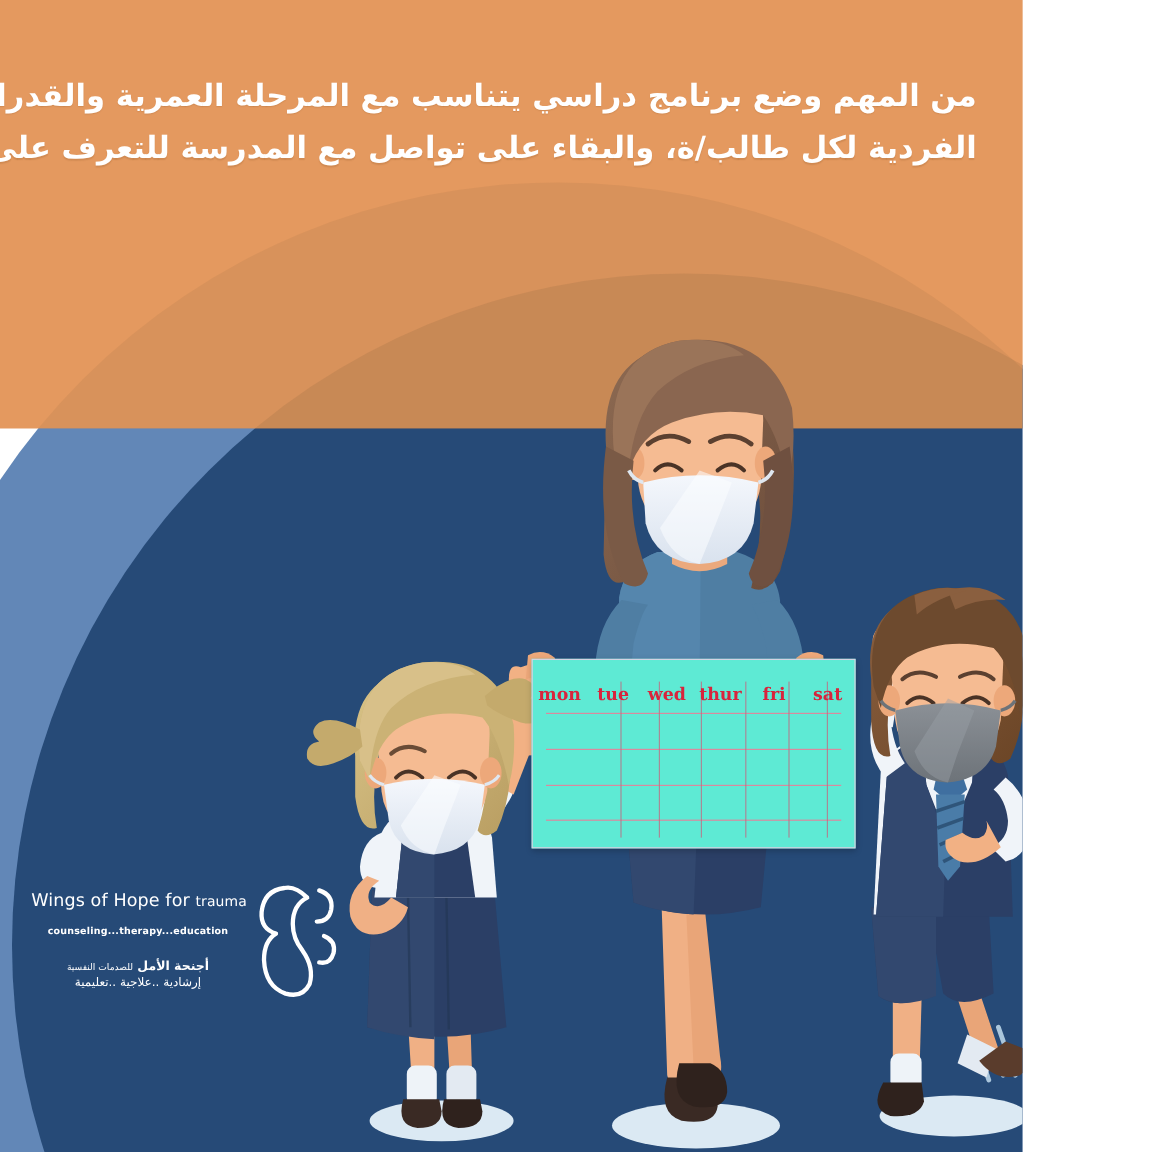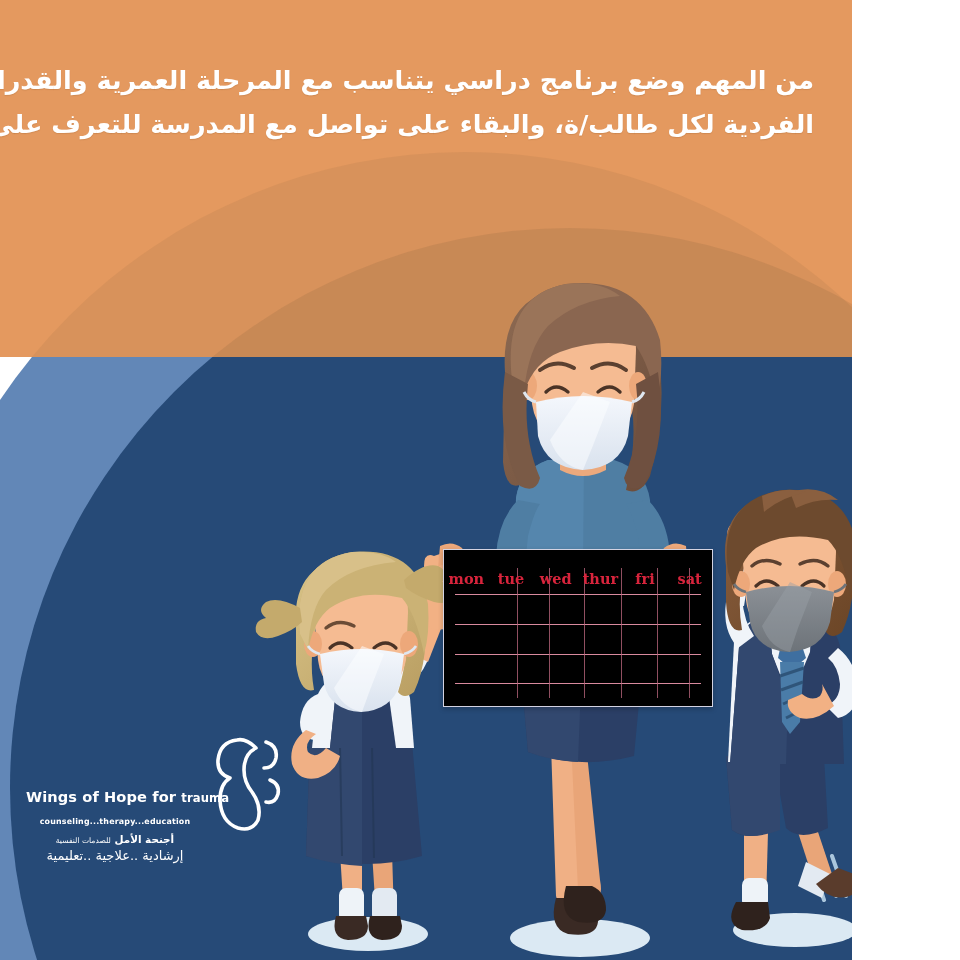--- a/index.html
+++ b/index.html
@@ -79,46 +79,46 @@
   
   .logo{
     position:absolute;z-index:30;
     left:26px;top:728px;width:260px;height:112px;
     color:#ffffff;
   }
   .logo-text{
     position:absolute;left:0;top:14px;width:178px;text-align:center;
   }
   .logo-line1{
-    font-size:14.6px;font-weight:700;letter-spacing:.1px;white-space:nowrap;margin-top:46px;
+    font-size:14.6px;font-weight:400;letter-spacing:.1px;white-space:nowrap;
   }
   .logo-line1 .small{font-size:11.6px;}
   .logo-line2{
     font-size:7.9px;font-weight:700;letter-spacing:.2px;margin-top:12px;white-space:nowrap;
   }
   .logo-ar1{
-    direction:rtl;font-size:10.4px;font-weight:700;margin-top:7px;white-space:nowrap;
+    direction:rtl;font-size:10.4px;font-weight:700;margin-top:19px;white-space:nowrap;
   }
   .logo-ar1 .tiny{font-size:7.6px;font-weight:400;}
   .logo-ar2{
-    direction:rtl;font-size:13px;font-weight:400;margin-top:3px;white-space:nowrap;
+    direction:rtl;font-size:10px;font-weight:400;margin-top:3px;white-space:nowrap;
     letter-spacing:.6px;
   }
   .logo-mark{
     position:absolute;left:178px;top:0px;width:82px;height:110px;
   }
 
   
   .scene{position:absolute;left:0;top:0;width:960px;height:960px;z-index:25;}
 
   
   .board{
     position:absolute;z-index:28;
     left:443px;top:549px;width:268px;height:156px;
-    background:#000000;
+    background:#5eead4;
     box-shadow:0 2px 5px rgba(0,0,0,.22);
     border:1px solid #d3d3e2;
     overflow:hidden;
   }
   .board-inner{position:absolute;inset:0;}
   .board-hline{position:absolute;left:11px;right:11px;height:1px;background:#d98a9e;}
   .board-vline{position:absolute;top:18px;bottom:8px;width:1px;background:#c06a82;opacity:.75;}
   .board-days{
     position:absolute;left:0;right:0;top:16px;height:24px;
     display:flex;align-items:center;

